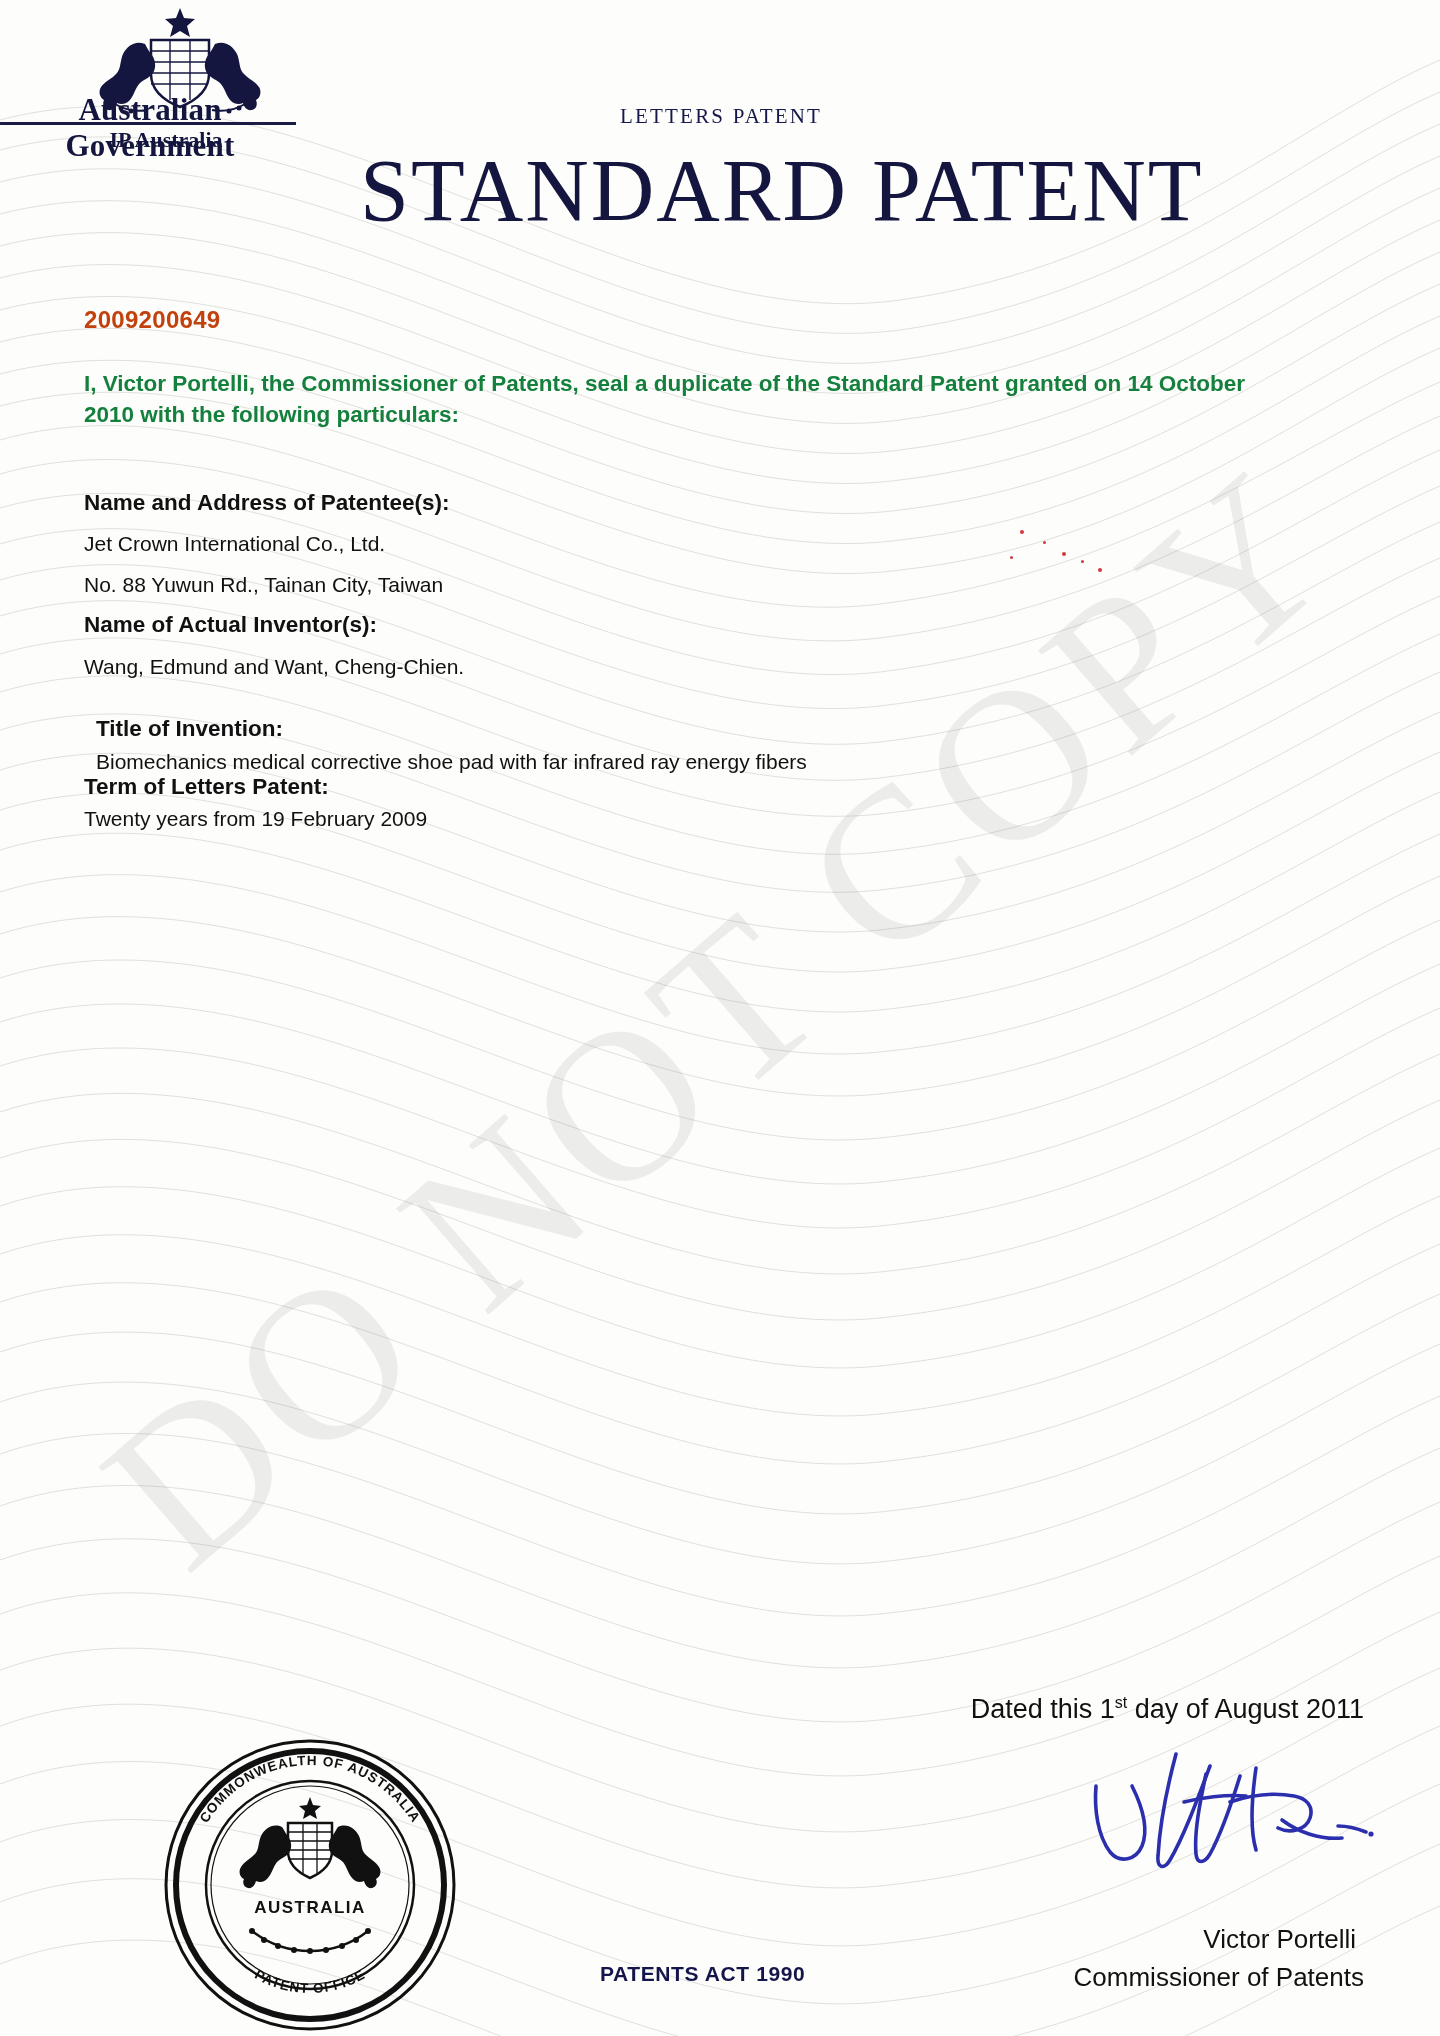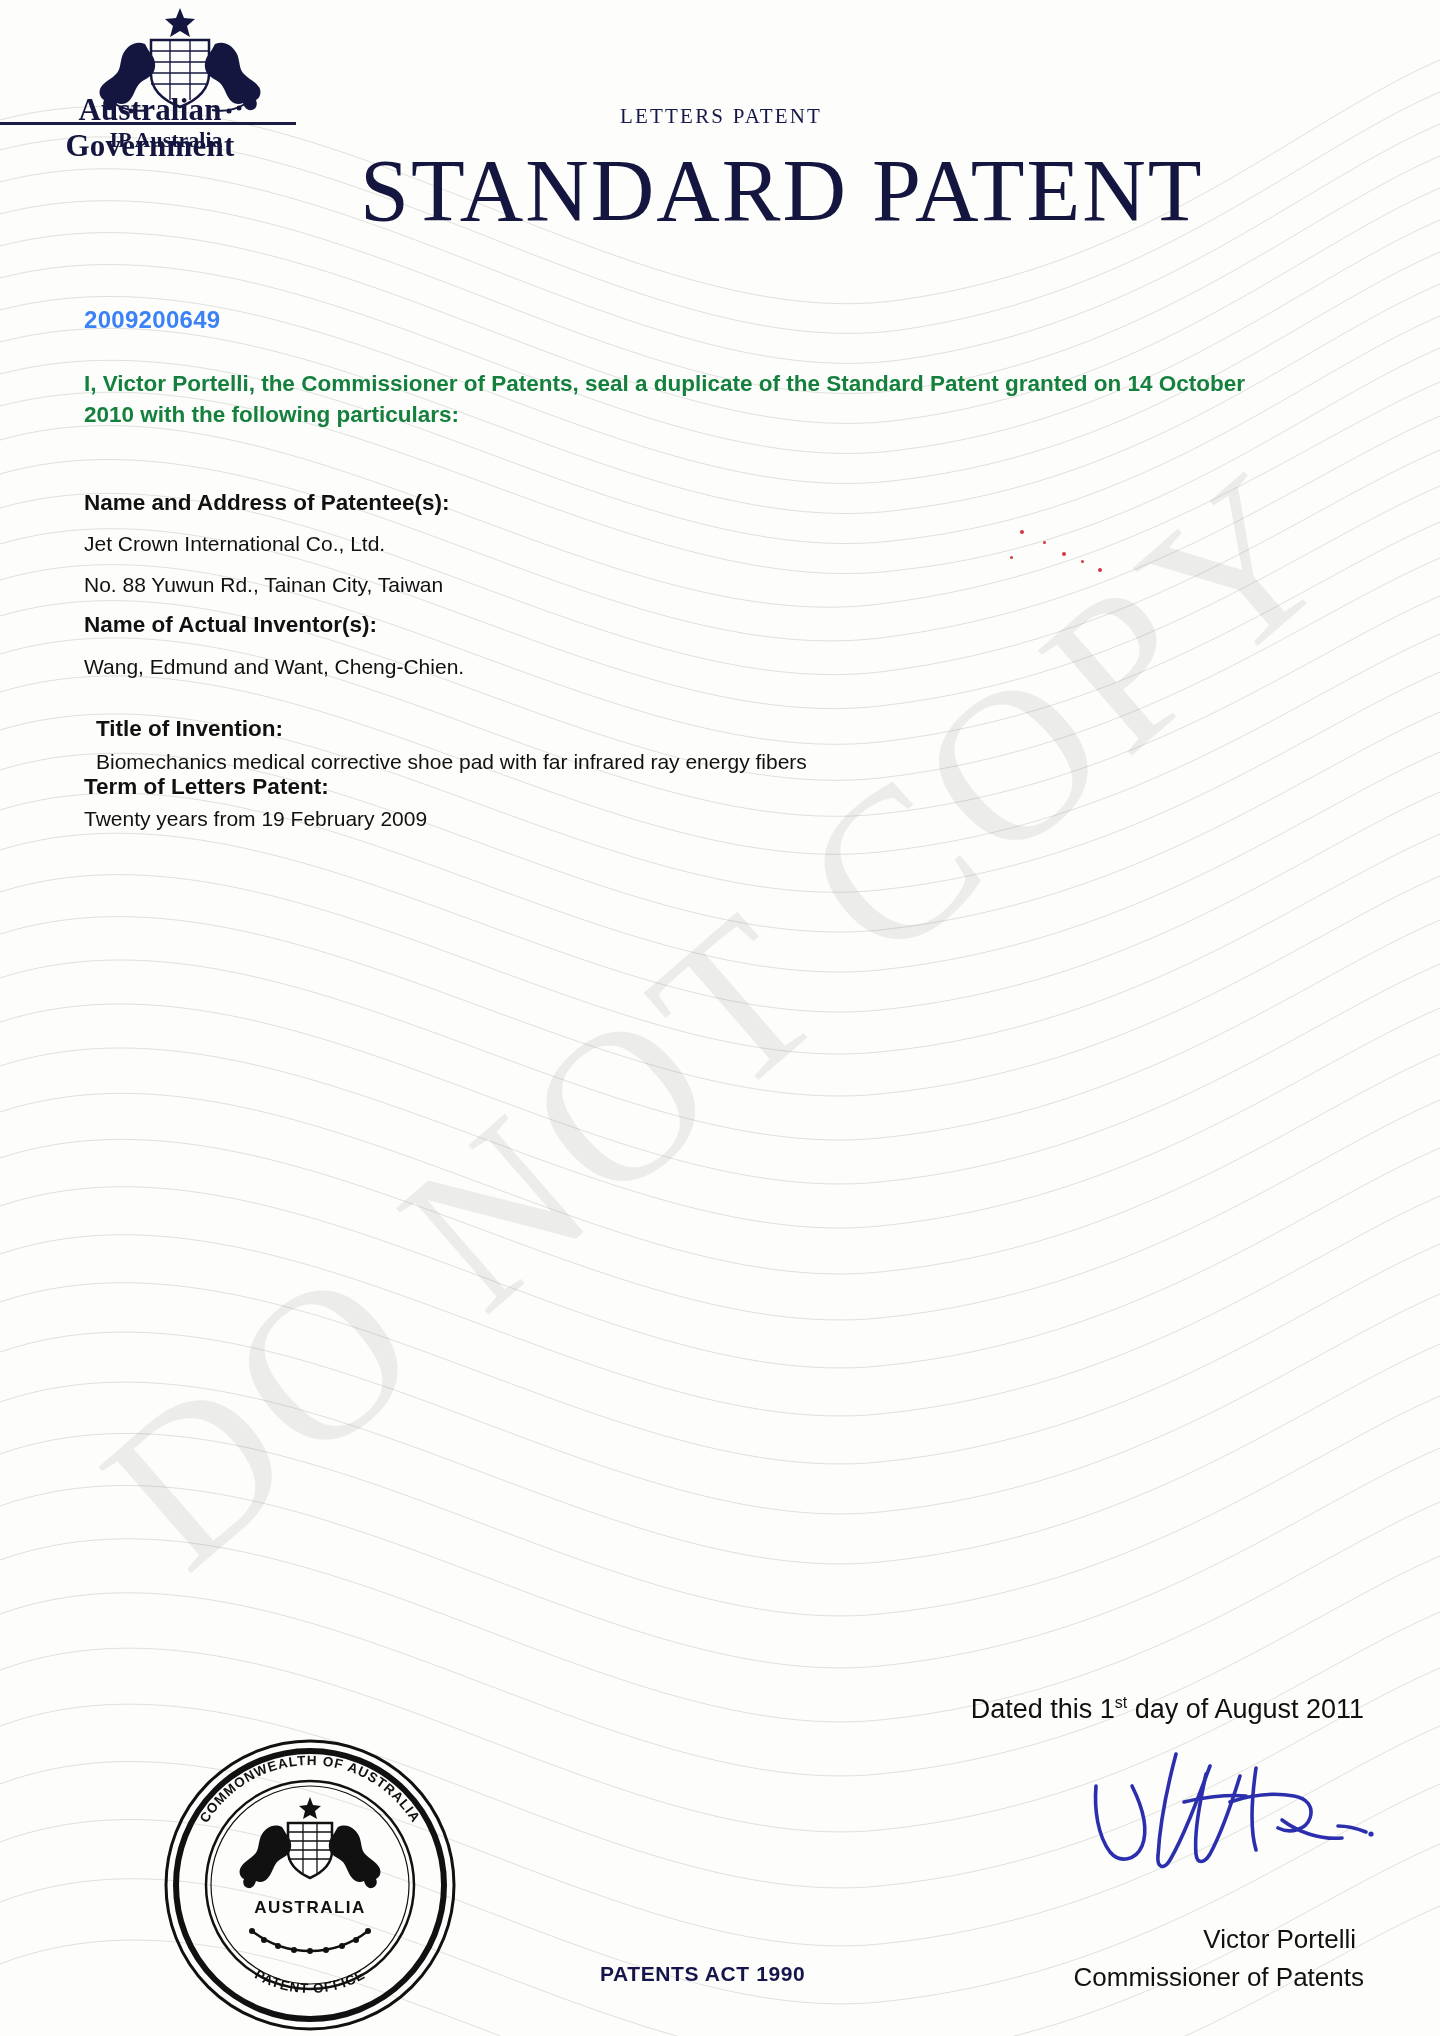--- a/index.html
+++ b/index.html
@@ -115,21 +115,21 @@
     color: #15163f;
     white-space: nowrap;
   }
 
   .app-number {
     position: absolute;
     left: 84px;
     top: 306px;
     font-size: 24px;
     font-weight: bold;
-    color: #3b82f6;
+    color: #c2410c;
     letter-spacing: 0.3px;
   }
 
   .preamble {
     position: absolute;
     left: 84px;
     top: 368px;
     width: 1180px;
     font-size: 22.5px;
     font-weight: bold;

